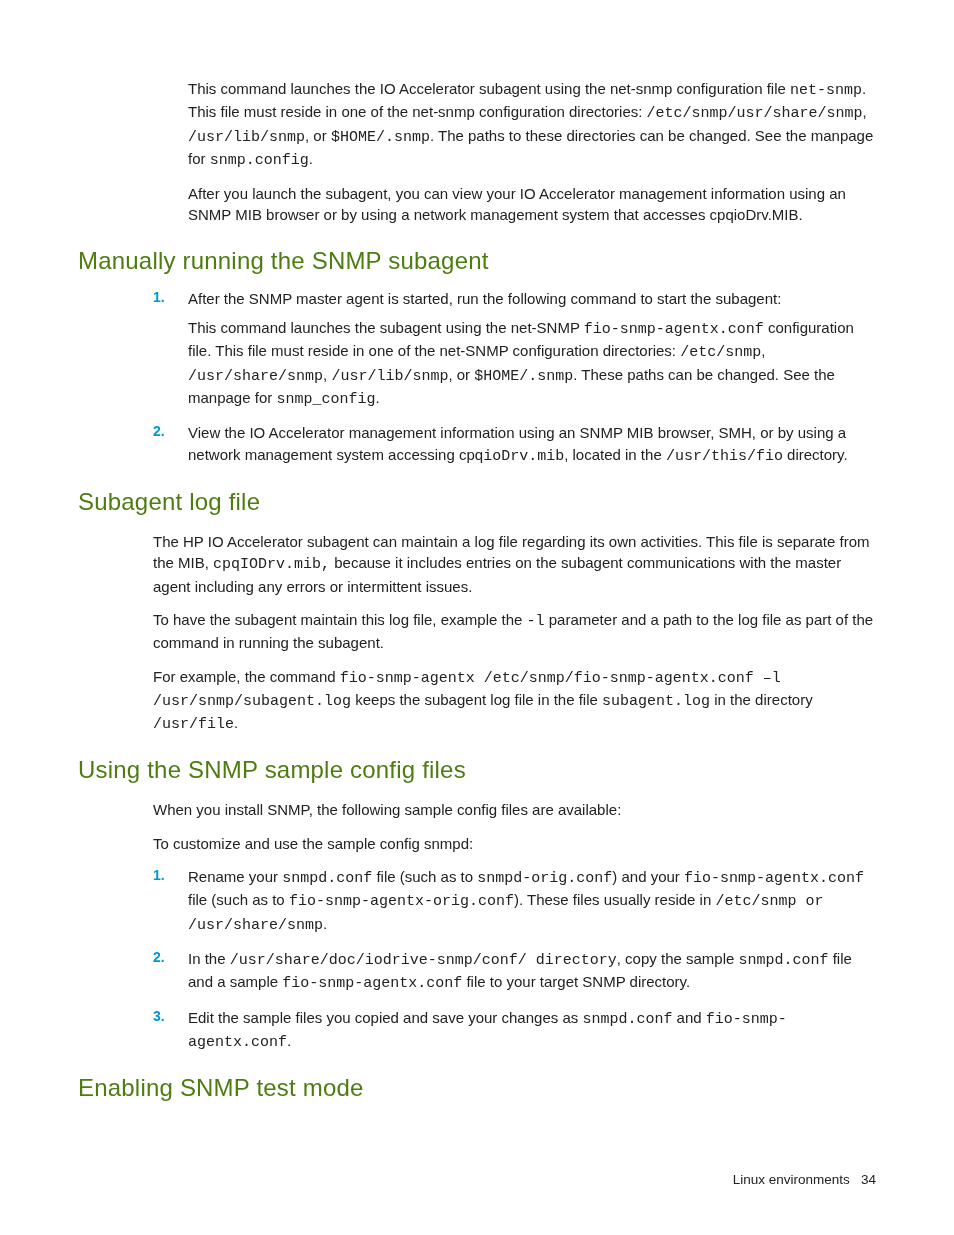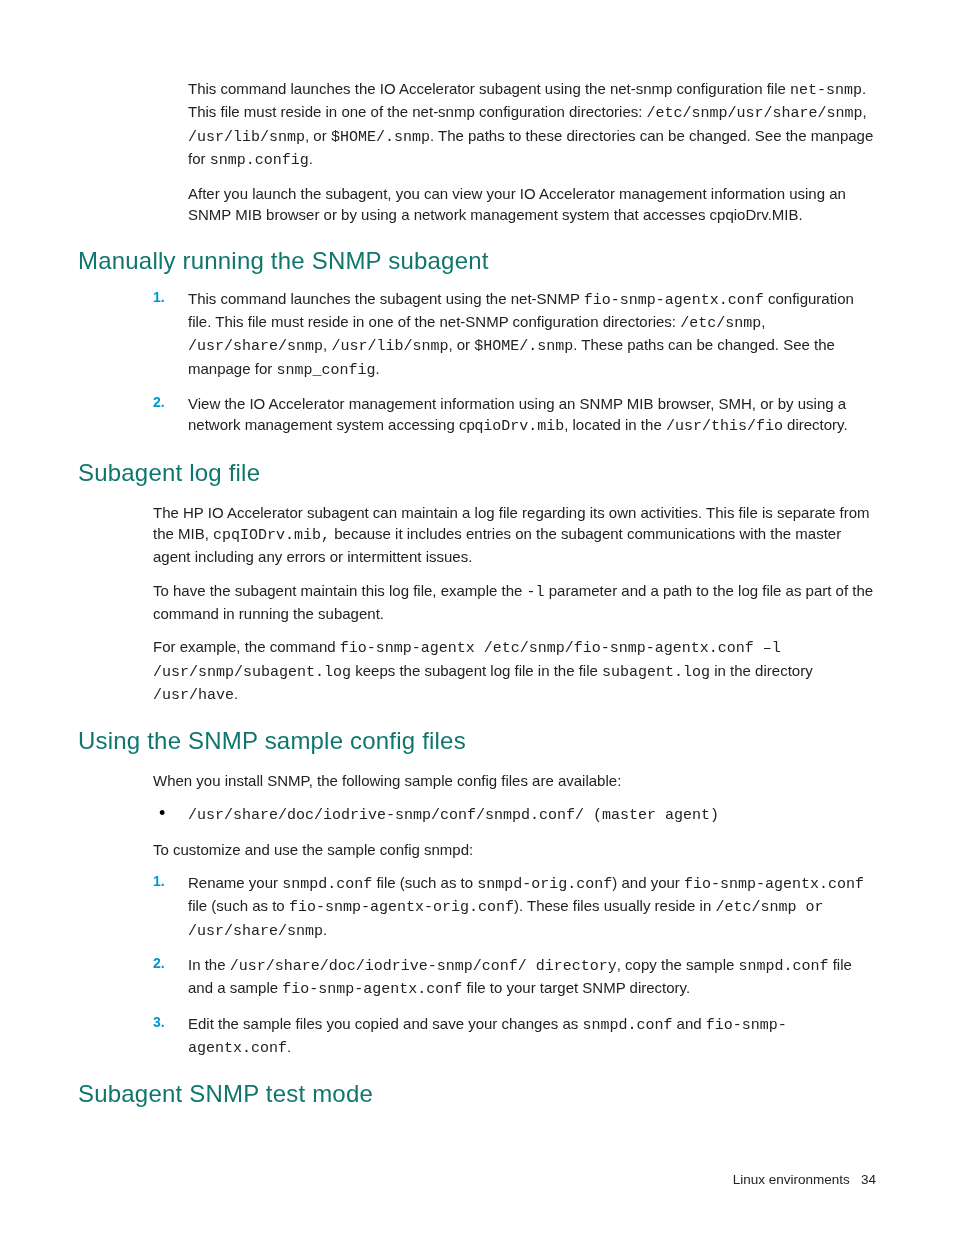--- a/index.html
+++ b/index.html
@@ -13,21 +13,21 @@
     font-family: "Segoe UI", "Helvetica Neue", Arial, sans-serif;
     font-size: 15px;
     line-height: 1.42;
     color: #222;
     position: relative;
     font-weight: 300;
   }
   .code { font-family: "Courier New", Courier, monospace; font-size: 15px; }
   h2 {
     font-weight: 300;
-    color: #0f766e;
+    color: #4d7c0f;
     font-size: 24px;
     margin: 18px 0 10px 0;
     letter-spacing: 0.2px;
   }
   .indent1 { margin-left: 75px; margin-top: 12px; margin-bottom: 12px; }
   .indent2 { margin-left: 110px; margin-top: 0; margin-bottom: 12px; }
   ol.numlist {
     list-style: none;
     padding: 0;
     margin: 0 0 0 75px;
@@ -81,47 +81,47 @@
 
 <p class="indent2">
   <span>This command launches the IO Accelerator subagent using the net-snmp configuration file </span><span class="code">net-snmp</span><span>. This file must reside in one of the net-snmp configuration directories: </span><span class="code">/etc/snmp/usr/share/snmp</span><span>, </span><span class="code">/usr/lib/snmp</span><span>, or </span><span class="code">$HOME/.snmp</span><span>. The paths to these directories can be changed. See the manpage for </span><span class="code">snmp.config</span><span>.</span>
 </p>
 <p class="indent2">After you launch the subagent, you can view your IO Accelerator management information using an SNMP MIB browser or by using a network management system that accesses cpqioDrv.MIB.</p>
 
 <h2>Manually running the SNMP subagent</h2>
 <ol class="numlist">
   <li>
     <span class="num">1.</span>
+    <p>After the SNMP master agent is started, run the following command to start the subagent:</p>
     <p>
       <span>This command launches the subagent using the net-SNMP </span><span class="code">fio-snmp-agentx.conf</span><span> configuration file. This file must reside in one of the net-SNMP configuration directories: </span><span class="code">/etc/snmp</span><span>, </span><span class="code">/usr/share/snmp</span><span>, </span><span class="code">/usr/lib/snmp</span><span>, or </span><span class="code">$HOME/.snmp</span><span>. These paths can be changed. See the manpage for </span><span class="code">snmp_config</span><span>.</span>
     </p>
   </li>
   <li>
     <span class="num">2.</span>
     <p>
       <span>View the IO Accelerator management information using an SNMP MIB browser, SMH, or by using a network management system accessing cpq</span><span class="code">ioDrv.mib</span><span>, located  in the </span><span class="code">/usr/this/fio</span><span> directory.</span>
     </p>
   </li>
 </ol>
 
 <h2>Subagent log file</h2>
 <p class="indent1">
   <span>The HP IO Accelerator subagent can maintain a log file regarding its own activities. This file is separate from the MIB, </span><span class="code">cpqIODrv.mib,</span><span> because it includes entries on the subagent communications with the master agent including any errors or intermittent issues.</span>
 </p>
 <p class="indent1">
   <span>To have the subagent maintain this log file, example the </span><span class="code">-l</span><span> parameter and a path to the log file as part of the command in running the subagent.</span>
 </p>
 <p class="indent1">
-  <span>For example, the command </span><span class="code">fio-snmp-agentx /etc/snmp/fio-snmp-agentx.conf –l /usr/snmp/subagent.log</span><span> keeps the subagent log file in the file </span><span class="code">subagent.log</span><span> in the directory </span><span class="code">/usr/have</span><span>.</span>
+  <span>For example, the command </span><span class="code">fio-snmp-agentx /etc/snmp/fio-snmp-agentx.conf –l /usr/snmp/subagent.log</span><span> keeps the subagent log file in the file </span><span class="code">subagent.log</span><span> in the directory </span><span class="code">/usr/file</span><span>.</span>
 </p>
 
 <h2>Using the SNMP sample config files</h2>
 <p class="indent1">When you install SNMP, the following sample config files are available:</p>
 <ul class="bullets">
-  <li><span class="code">/usr/share/doc/iodrive-snmp/conf/snmpd.conf/ (master agent)</span></li>
 </ul>
 <p class="indent1">To customize and use the sample config snmpd:</p>
 <ol class="numlist">
   <li>
     <span class="num">1.</span>
     <p>
       <span>Rename your </span><span class="code">snmpd.conf</span><span> file (such as to </span><span class="code">snmpd-orig.conf</span><span>) and your </span><span class="code">fio-snmp-agentx.conf</span><span> file (such as to </span><span class="code">fio-snmp-agentx-orig.conf</span><span>). These files usually reside in </span><span class="code">/etc/snmp or /usr/share/snmp</span><span>.</span>
     </p>
   </li>
   <li>
@@ -131,17 +131,17 @@
     </p>
   </li>
   <li>
     <span class="num">3.</span>
     <p>
       <span>Edit the sample files you copied and save your changes as </span><span class="code">snmpd.conf</span><span> and </span><span class="code">fio-snmp-agentx.conf</span><span>.</span>
     </p>
   </li>
 </ol>
 
-<h2>Subagent SNMP test mode</h2>
+<h2>Enabling SNMP test mode</h2>
 
 <div class="footer">
   <span>Linux environments</span>&nbsp;&nbsp;&nbsp;<span>34</span>
 </div>
 
 </body></html>

